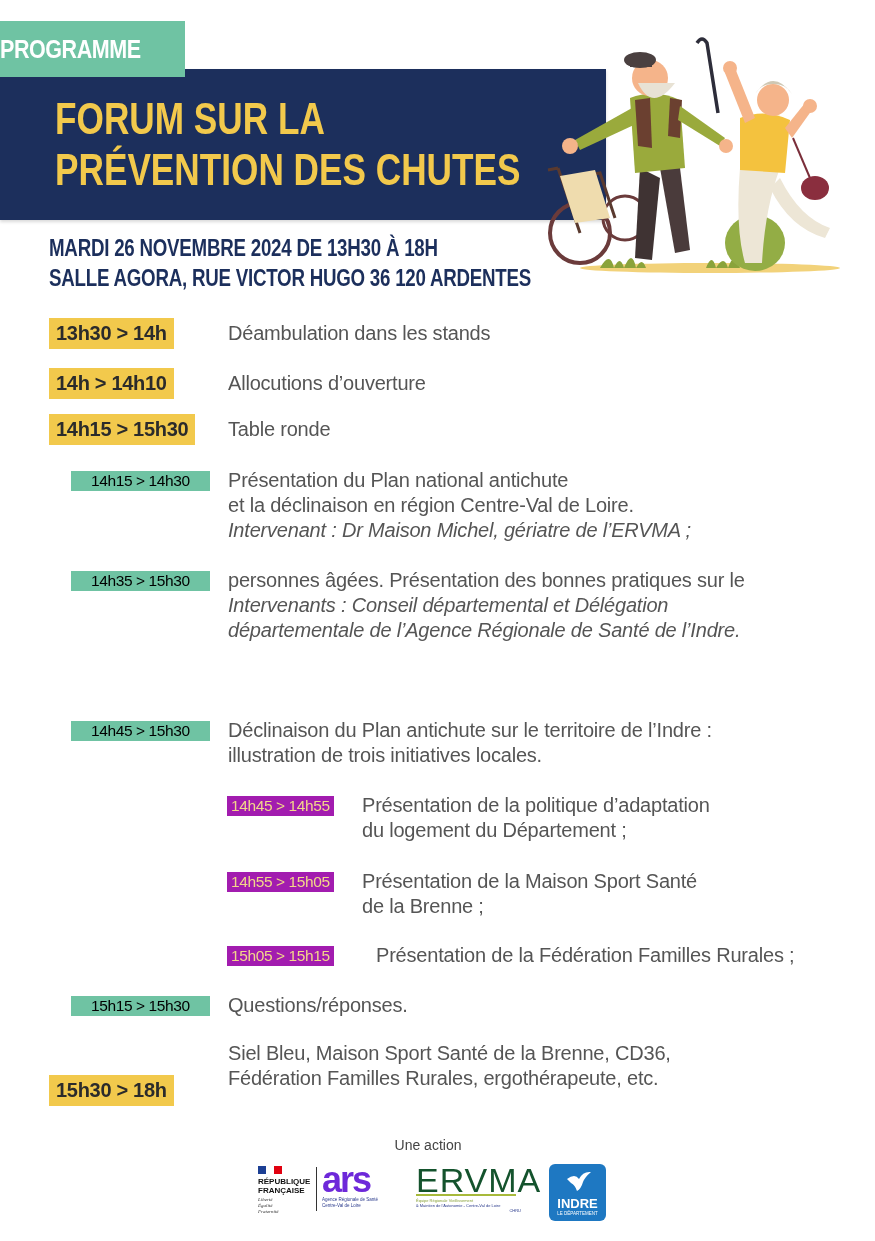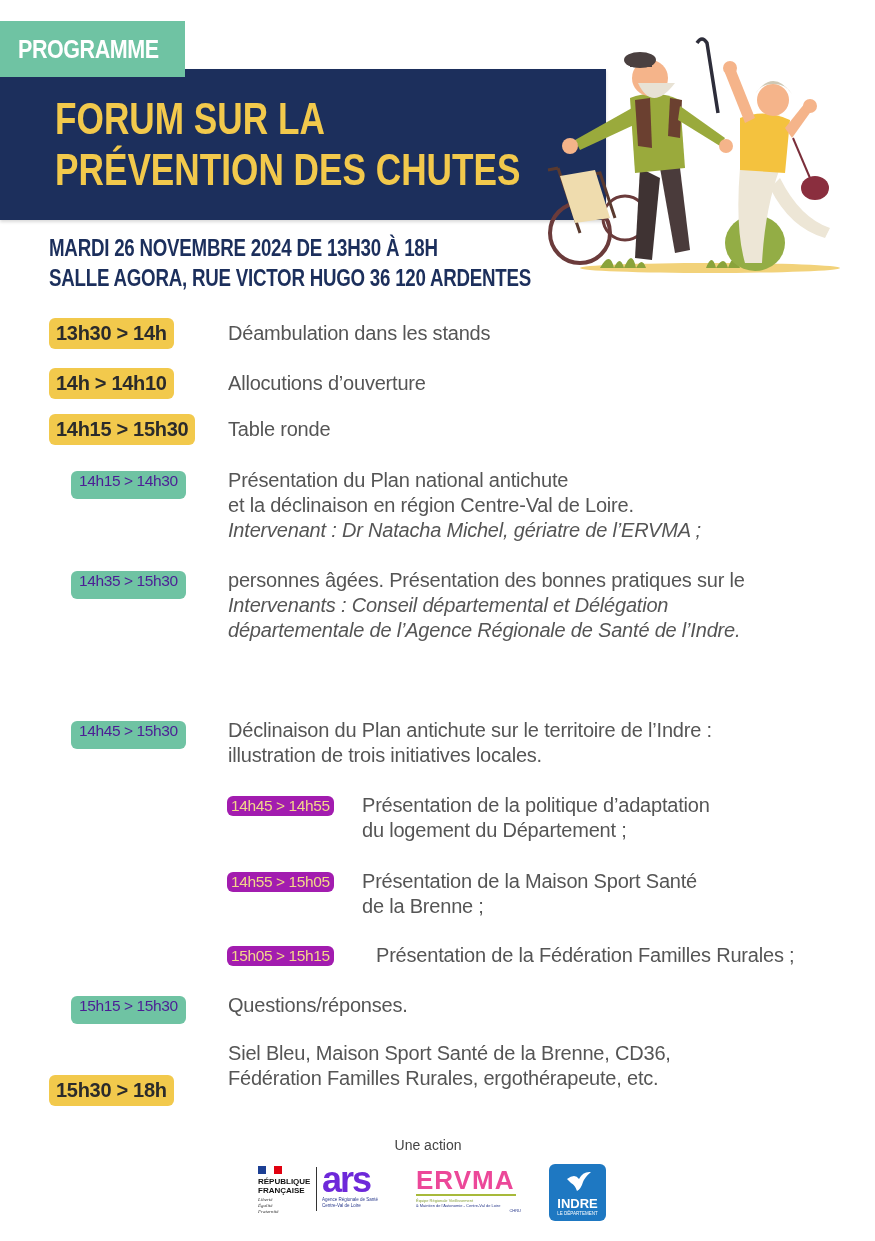--- a/index.html
+++ b/index.html
@@ -4,21 +4,21 @@
 <style>
   * { box-sizing: border-box; margin: 0; padding: 0; }
   html, body { width: 875px; height: 1241px; background: #ffffff; overflow: hidden; }
   body { position: relative; font-family: "Liberation Sans", sans-serif; color: #555; }
 
   .tag-programme {
     position: absolute; left: 0; top: 21px; width: 185px; height: 56px;
     background: #6fc3a3; color: #fff; z-index: 3;
     font-family: "Liberation Sans", sans-serif; font-weight: 700;
     font-size: 25px; letter-spacing: -0.5px; line-height: 56px;
-    padding-left: 18px; transform-origin: left; 
+    padding-left: 0; transform-origin: left; 
   }
   .tag-programme span { display: inline-block; transform: scaleX(0.86); transform-origin: left; }
 
   .title-block {
     position: absolute; left: 0; top: 69px; width: 606px; height: 151px;
     background: #1c2f5c; z-index: 2;
     box-shadow: 0 2px 3px rgba(0,0,0,0.15);
   }
   .title-line {
     position: absolute; left: 55px; color: #f2c94c; font-weight: 700;
@@ -32,28 +32,28 @@
 
   .date-line {
     position: absolute; left: 49px; color: #1c2f5c; font-weight: 700;
     font-size: 24px; white-space: nowrap; transform: scaleX(0.78); transform-origin: left;
     letter-spacing: -0.3px;
   }
   .date-line.d1 { top: 234px; }
   .date-line.d2 { top: 264px; }
 
   .row { position: absolute; left: 0; width: 875px; }
-  .badge { position: absolute; white-space: nowrap; border-radius: 6px; }
+  .badge { position: absolute; white-space: nowrap; }
   .badge.yellow {
     background: #f2c94c; color: #2b2b2b; font-weight: 700; font-size: 20px;
     height: 31px; line-height: 31px; padding: 0 7px; letter-spacing: -0.3px;
   }
   .badge.green {
-    background: #6fc3a3; color: #4c1d95; font-size: 15.5px;
-    height: 28px; line-height: 20px; padding: 0 8px; letter-spacing: -0.4px;
+    background: #6fc3a3; color: #000000; font-size: 15.5px;
+    height: 20px; line-height: 20px; padding: 0 20px; letter-spacing: -0.4px;
   }
   .badge.navy {
     background: #a21caf; color: #f2d78a; font-size: 15.5px;
     height: 20px; line-height: 20px; padding: 0 4px; letter-spacing: -0.4px;
   }
   .desc { position: absolute; color: #555; font-size: 20px; line-height: 25px; letter-spacing: -0.2px; }
   .desc .it { font-style: italic; }
 
   .footer-label { position: absolute; left: 0; width: 856px; top: 1137px; text-align: center; font-size: 14px; color: #444; }
   .logo { position: absolute; }
@@ -132,21 +132,21 @@
     <div class="desc" style="left:228px; top:3px;">
       <div>Table ronde</div>
     </div>
   </div>
 
   <div class="row" style="top:471px;">
     <div class="badge green" style="left:71px;">14h15 &gt; 14h30</div>
     <div class="desc" style="left:228px; top:-3px;">
       <div>Présentation du Plan national antichute</div>
       <div>et la déclinaison en région Centre-Val de Loire.</div>
-      <div class="it">Intervenant : Dr Natacha Michel, gériatre de l’ERVMA ;</div>
+      <div class="it">Intervenant : Dr Maison Michel, gériatre de l’ERVMA ;</div>
     </div>
   </div>
 
   <div class="row" style="top:571px;">
     <div class="badge green" style="left:71px;">14h35 &gt; 15h30</div>
     <div class="desc" style="left:228px; top:-3px;">
       <div>personnes âgées. Présentation des bonnes pratiques sur le</div>
       <div class="it">Intervenants : Conseil départemental et Délégation</div>
       <div class="it">départementale de l’Agence Régionale de Santé de l’Indre.</div>
     </div>
@@ -217,21 +217,21 @@
 
 <div class="logo" style="left:322px; top:1163px; width:80px; height:50px;">
   <div style="font-size:36px; font-weight:700; color:#6d28d9; line-height:34px; letter-spacing:-2px;">
     <span>ars</span>
   </div>
   <div style="font-size:4.5px; color:#2a3a8c; line-height:6px;">Agence Régionale de Santé</div>
   <div style="font-size:4.5px; color:#2a3a8c; line-height:6px;">Centre-Val de Loire</div>
 </div>
 
 <div class="logo" style="left:416px; top:1167px; width:115px; height:52px;">
-  <div style="font-size:26px; color:#ec4899; line-height:26px; letter-spacing:1px;font-weight:bold;">ERVMA</div>
+  <div style="font-size:34px; color:#14532d; line-height:26px; letter-spacing:1px;">ERVMA</div>
   <div style="height:2px; width:100px; background:#a7b93a; margin:1px 0 2px;"></div>
   <div style="font-size:4px; color:#8aa33b; line-height:5px;">Équipe Régionale Vieillissement</div>
   <div style="font-size:4px; color:#2a3a8c; line-height:5px;">&amp; Maintien de l’Autonomie - Centre-Val de Loire</div>
   <div style="font-size:4px; color:#2a3a8c; line-height:6px; text-align:right; padding-right:10px;">CHRU</div>
 </div>
 
 <div class="logo" style="left:549px; top:1164px; width:57px; height:57px; background:#1e78c2; border-radius:6px; text-align:center; color:#fff;">
   <svg width="30" height="24" viewBox="0 0 30 24" style="margin-top:5px;">
     <path d="M4 10 Q12 4 16 10 Q20 2 28 3 Q22 8 20 13 Q18 20 14 22 Q12 16 8 14 Z" fill="#fff"></path>
   </svg>

